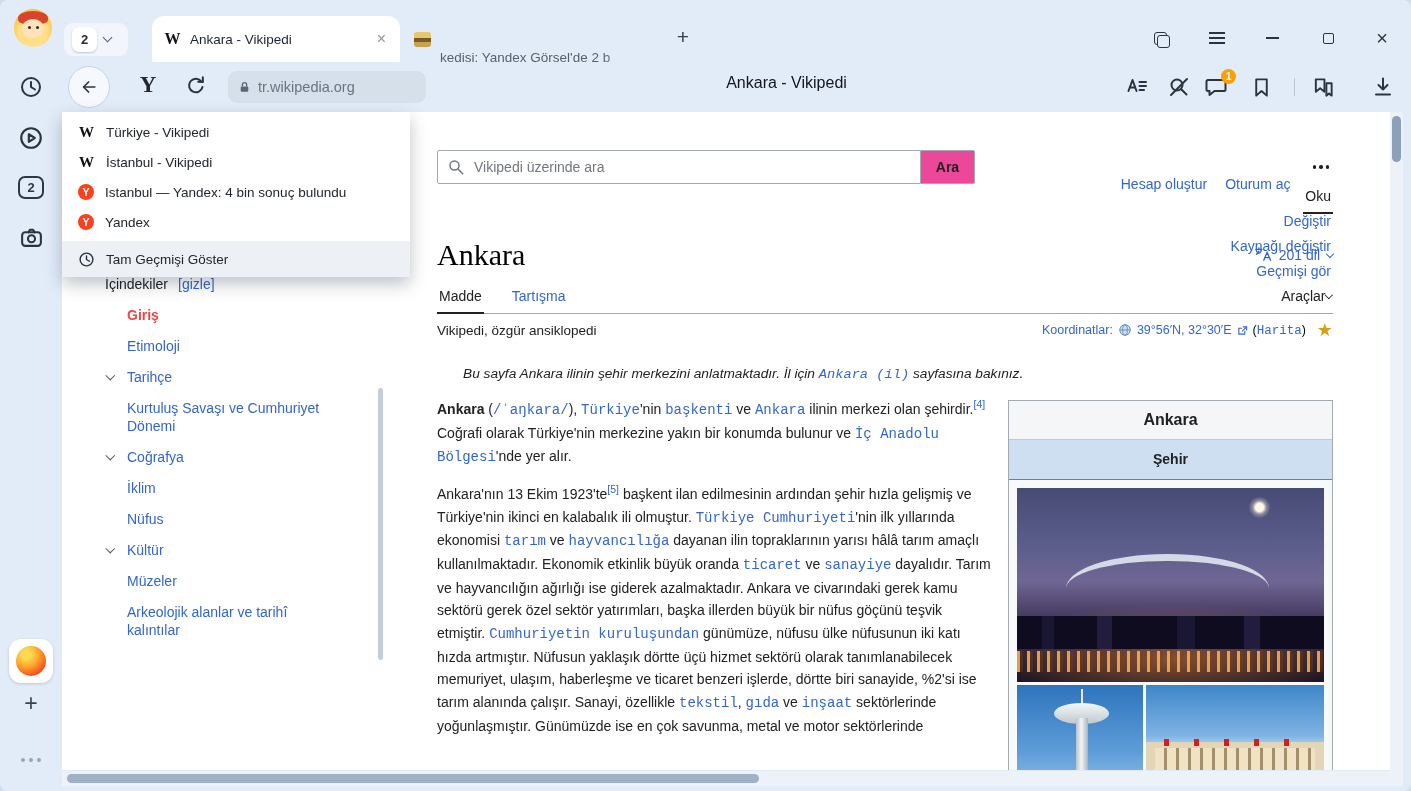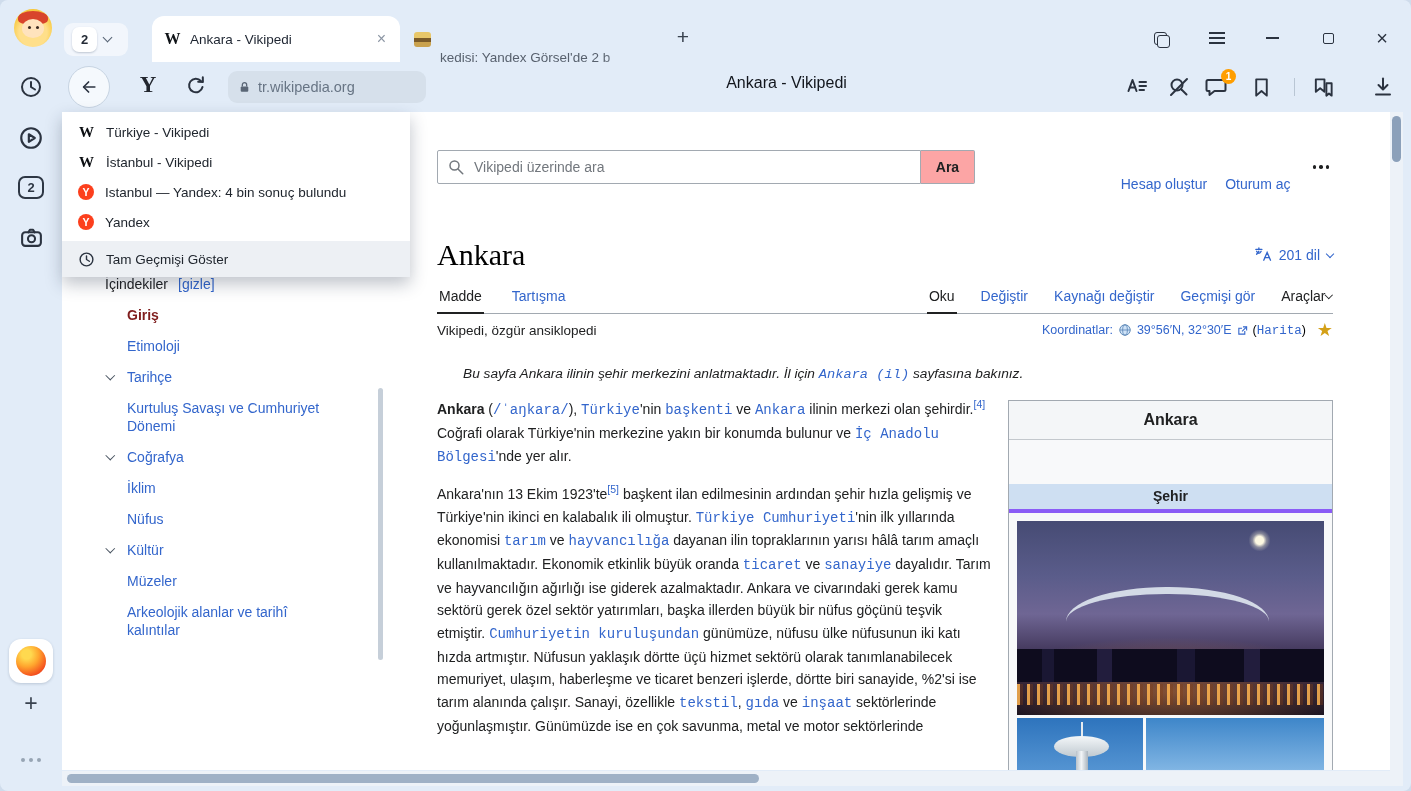--- a/index.html
+++ b/index.html
@@ -104,69 +104,69 @@
   .ic-w { font-family:"Liberation Serif", serif; font-weight:bold; font-size:15px; color:#0b0e12; width:17px; text-align:center; }
   .ic-y { width:16px; height:16px; border-radius:50%; background:#fc3f1d; color:#fff; font-size:10.5px; font-weight:bold;
           display:flex; align-items:center; justify-content:center; }
   .hist-footer { margin-top:4px; height:36px; background:#edf0f4; display:flex; align-items:center; gap:11px; padding:0 16px; cursor:pointer; }
 
   
   .toc { position:absolute; left:43px; top:164px; width:260px; }
   .toc-head { font-size:14px; color:#202122; margin-bottom:14px; }
   .toc-hide { color:#3366cc; margin-left:10px; cursor:pointer; }
   .toc-item { position:relative; width:234px; padding-left:22px; margin:13px 0; font-size:14px; line-height:18px; cursor:pointer; }
-  .toc-item.active { font-weight:bold; color:#7f1d1d; }
+  .toc-item.active { font-weight:bold; color:#ef4444; }
   .toc-item.link span.lbl { color:#3366cc; }
   .toc-chev { position:absolute; left:2px; top:4px; color:#47525f; width:6.5px; height:6.5px; }
 
   
   .wmain { position:absolute; left:375px; top:0; width:896px; }
   .wsearch-row { margin-top:30px; display:flex; align-items:center; }
   .wsearch { position:relative; display:flex; }
   .wsearch-input { width:484px; height:34px; border:1px solid #a2a9b1; border-radius:2px 0 0 2px; padding:0 8px 0 36px;
                    font-size:14px; font-family:"Liberation Sans", sans-serif; color:#202122; outline:none; }
   .wsearch-input::placeholder { color:#72777d; }
   .wsearch-mag { position:absolute; left:10px; top:8px; }
-  .wsearch-btn { width:54px; height:34px; border:1px solid #a2a9b1; border-left:none; background:#fca5a5; font-weight:bold;
+  .wsearch-btn { width:54px; height:34px; border:1px solid #a2a9b1; border-left:none; background:#ec4899; font-weight:bold;
                  font-size:14px; color:#202122; cursor:pointer; border-radius:0 2px 2px 0; font-family:"Liberation Sans", sans-serif; }
   .waccount { margin-left:auto; display:flex; align-items:center; gap:18px; }
   .wa-link { color:#3366cc; font-size:14px; cursor:pointer;margin-top:34px; }
   .wa-more { display:flex; gap:3px; cursor:pointer; padding:4px; }
   .wa-more i { width:3.5px; height:3.5px; border-radius:50%; background:#202122; display:block; }
 
   .wtitle-row { margin-top:46px; display:flex; align-items:center; }
   h1.wtitle { font-family:"Liberation Serif", serif; font-weight:400; font-size:30px; color:#000; }
   .wlang { margin-left:auto; display:flex; align-items:center; gap:7px; color:#3366cc; font-size:14px; cursor:pointer; }
   .wlang .chev { width:6px; height:6px; margin-top:-3px; }
 
   .wtabs { margin-top:8px; display:flex; align-items:flex-end; border-bottom:1px solid #a2a9b1; height:34px; }
   .wtab { font-size:14px; padding:0 2px 9px; margin-right:26px; color:#3366cc; cursor:pointer; }
   .wtab.sel { color:#202122; border-bottom:2px solid #202122; margin-bottom:-1px; padding-bottom:8px; }
-  .wtabs-right { margin-left:auto; display:flex; align-items:flex-end; }
+  .wtabs-right { margin-left:auto; display:flex; align-items:flex-end;flex-direction:column; }
   .wtabs-right .wtab { margin-right:0; margin-left:22px; }
   .wtab.tools { color:#202122; display:flex; align-items:center; }
   .wtab.tools .chev { width:5.5px; height:5.5px; color:#202122; margin-top:-2px; }
 
   .wtag-row { margin-top:7px; display:flex; align-items:center; }
   .wtagline { font-size:13.5px; color:#202122; }
   .wcoords { margin-left:auto; display:flex; align-items:center; gap:5px; font-size:12.5px; }
   .wcoords .cl { color:#3366cc; cursor:pointer; }
   .fstar { color:#d4a017; font-size:18px; margin-left:6px; line-height:1; }
 
   .hatnote { margin-top:27px; padding-left:26px; font-style:italic; font-size:13.7px; color:#202122; }
   .wbody { margin-top:16px; font-size:14px; line-height:1.62; color:#202122; }
   .wbody p { margin-bottom:14px; }
   .wl { color:#3366cc; cursor:pointer;font-family:Liberation Mono, monospace; }
   .wb { font-weight:bold; }
   sup.ref { font-size:10.5px; color:#3366cc; line-height:0; cursor:pointer; }
 
   
   .infobox { float:right; width:325px; margin:2px 0 10px 16px; background:#f8f9fa; border:1px solid #a2a9b1; font-size:14px; }
   .ibx-title { text-align:center; font-weight:bold; font-size:16px; padding:6px 4px; background:#f4f6f8; border-bottom:1px solid #c3c8cd; color:#202122; }
-  .ibx-type { text-align:center; font-weight:bold; padding:1px 4px; background:#cedff2; border-bottom:4px solid #8b5cf6; color:#202122;margin-top:44px; }
+  .ibx-type { text-align:center; font-weight:bold; padding:8px 4px; background:#cedff2; border-bottom:1px solid #8b5cf6; color:#202122; }
   .ibx-imgs { padding:8px; }
   .ibx-img1 { height:194px; position:relative; overflow:hidden; cursor:pointer;
     background:
       radial-gradient(circle 5px at 79% 10%, #fdf8e2 0 4px, rgba(250,244,214,.35) 7px, transparent 11px),
       radial-gradient(90% 40% at 50% 88%, rgba(255,150,60,.45), transparent 70%),
       linear-gradient(180deg,#464b74 0%, #5a5c8a 28%, #6f6694 48%, #463b60 66%, #201a38 82%, #110e20 100%); }
   .arc { position:absolute; left:16%; top:34%; width:66%; height:36%; border-radius:50%; border-top:7px solid #dde5ee; opacity:.92; }
   .skyline { position:absolute; bottom:17%; left:0; right:0; height:17%;
       background:linear-gradient(90deg,#0e0c1e 0 8%, #1a1733 8% 12%, #0e0c1e 12% 26%, #221d3d 26% 31%, #0e0c1e 31% 52%, #1a1733 52% 58%, #0e0c1e 58% 74%, #221d3d 74% 79%, #0e0c1e 79% 100%); }
   .lights { position:absolute; bottom:5%; left:0; right:0; height:11%;

